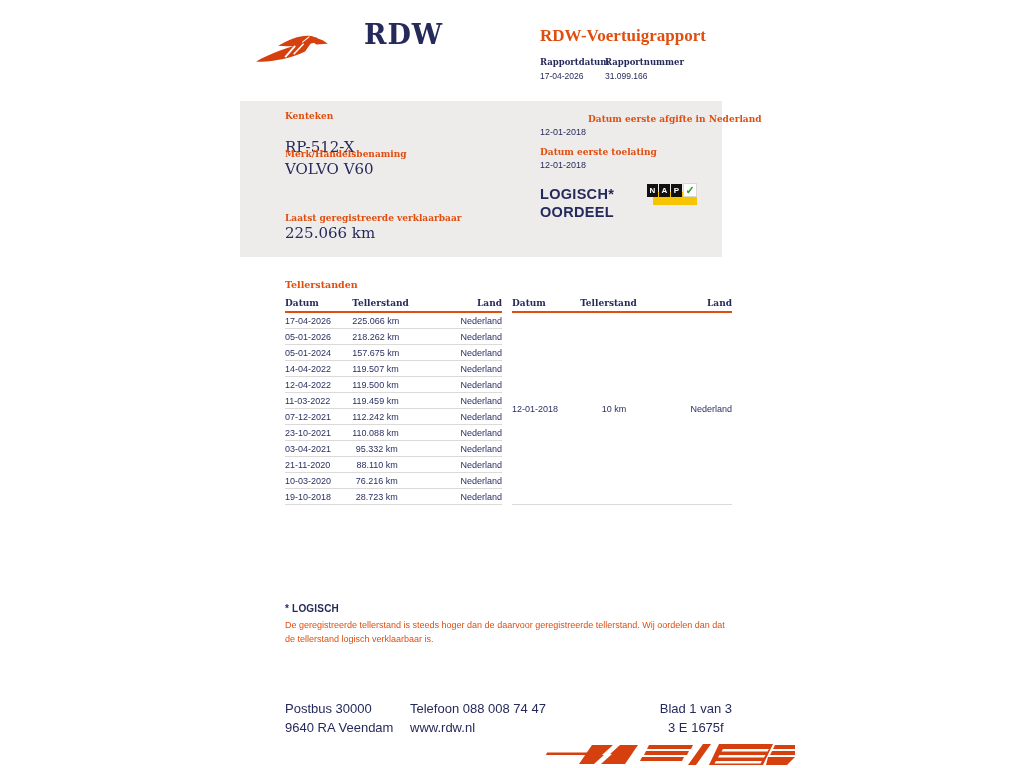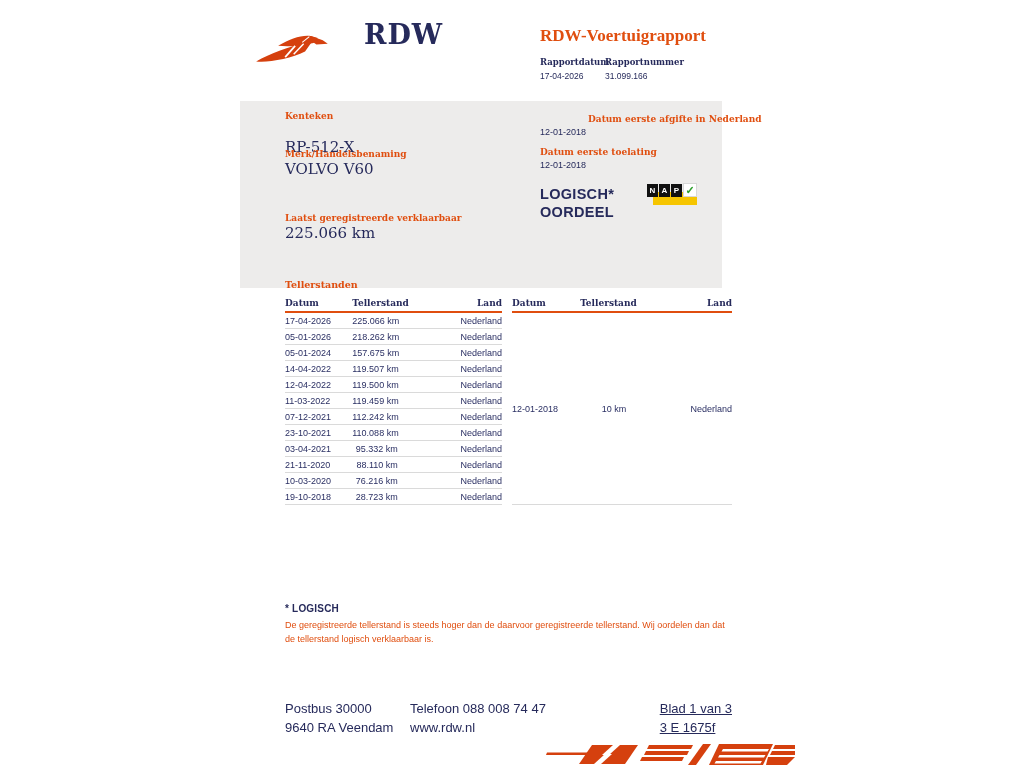--- a/index.html
+++ b/index.html
@@ -20,21 +20,21 @@
   .doc-title{
     left:540px;top:26px;font-family:Liberation Serif, serif;font-weight:bold;
     font-size:17px;color:var(--accent-orange,#E04E0F);white-space:nowrap;
   }
   .report-meta{left:540px;top:57px;display:flex;}
   .meta-col{width:65px;}
   .meta-label{font-family:"DejaVu Serif",serif;font-weight:bold;font-size:8.5px;white-space:nowrap;}
   .meta-value{font-size:8.5px;margin-top:4px;white-space:nowrap;}
 
   
-  .panel{left:240px;top:101px;width:482px;height:187px;background:var(--panel-gray,#EDECEB);}
+  .panel{left:240px;top:101px;width:482px;height:156px;background:var(--panel-gray,#EDECEB);}
   .panel-tab{position:absolute;left:0;top:144px;width:72px;height:12px;
     background:var(--panel-gray,#EDECEB);border-bottom-right-radius:11px;}
   .plabel{position:absolute;font-family:"DejaVu Serif",serif;font-weight:bold;font-size:9px;
     color:var(--accent-orange,#E04E0F);white-space:nowrap;}
   .pvalue-lg{position:absolute;font-family:"DejaVu Serif",serif;font-size:15px;
     color:var(--navy,#262A5B);white-space:nowrap;}
   .pvalue-sm{position:absolute;font-size:9px;white-space:nowrap;}
   .oordeel{position:absolute;left:300px;top:84px;font-weight:bold;font-size:14.5px;
     line-height:18px;letter-spacing:.3px;}
 
@@ -63,21 +63,21 @@
   td.c1,td.c2,th.c2{text-align:right;}
 
   
   .footnote{left:285px;top:603px;width:446px;}
   .footnote-heading{font-weight:bold;font-size:10px;color:var(--navy,#262A5B);letter-spacing:.2px;}
   .footnote-body{margin-top:5px;font-size:9px;line-height:13.5px;color:var(--accent-orange,#E04E0F);}
 
   
   .footer{left:285px;top:701px;width:447px;display:grid;
     grid-template-columns:125px 1fr auto;row-gap:4px;font-size:13px;color:var(--navy,#262A5B);}
-  .footer .r{text-align:left;text-decoration:underline;}
+  .footer .r{text-align:center;}
 
   
   .speed{left:545px;top:740px;width:250px;height:30px;}
 </style>
 </head>
 <body>
 
 <div class="abs logo">
   <svg class="wing-svg" viewBox="0 0 110 64" aria-hidden="true">
     <path class="wing-fill" d="M3 58 C22 47 52 36 70 33 L82 30 L72 44 C52 54 20 60 3 58 Z"></path>

